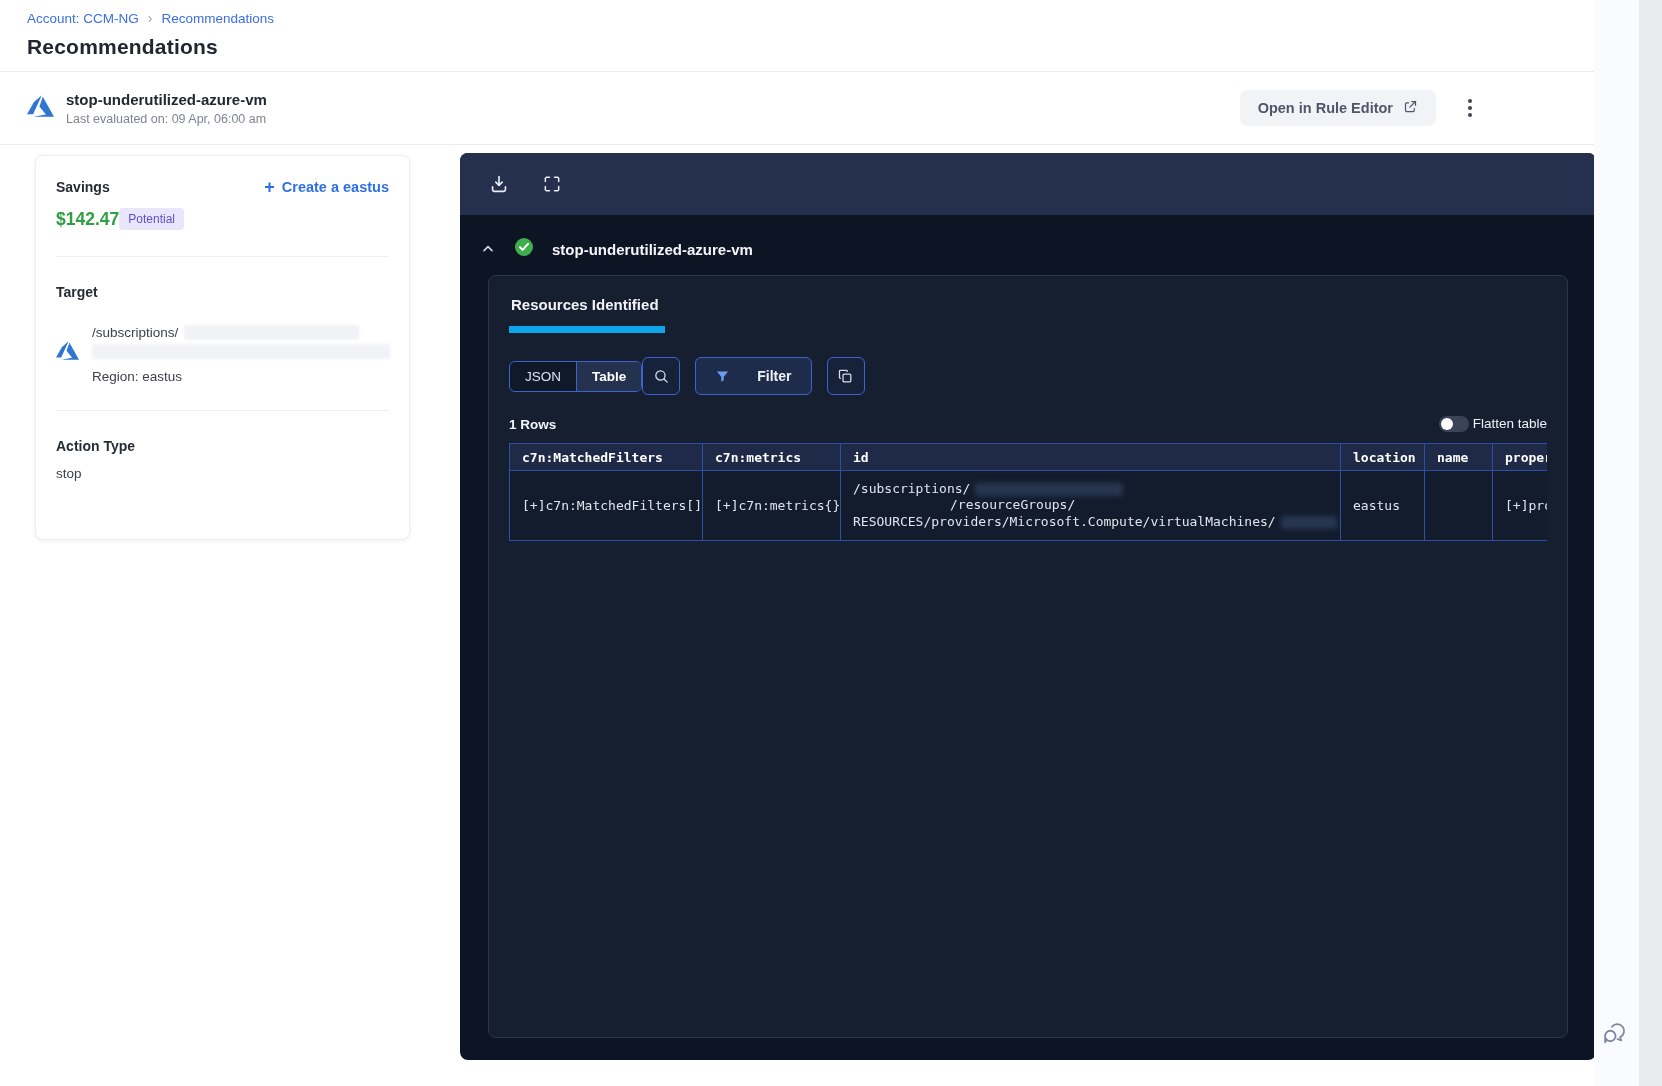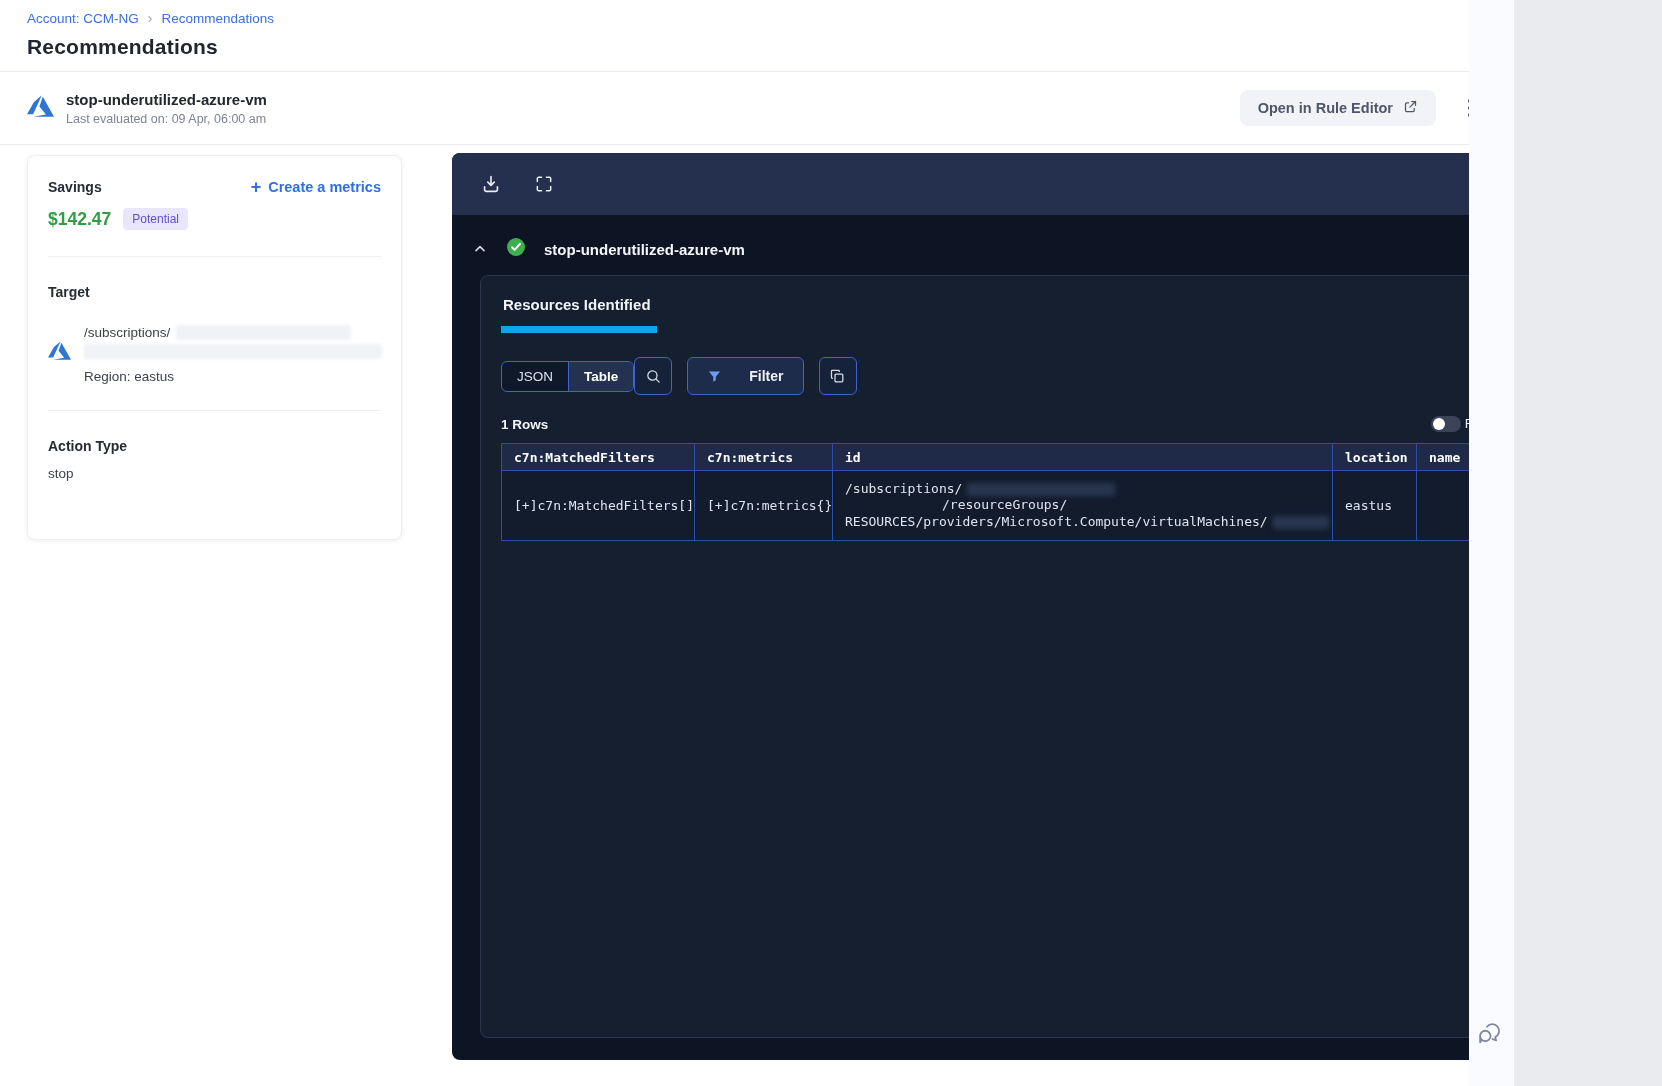--- a/index.html
+++ b/index.html
@@ -1,18 +1,18 @@
 <!DOCTYPE html>
 <html><head>
 <meta charset="utf-8">
 <style>
   * { margin:0; padding:0; box-sizing:border-box; }
   body { background:#e9ebef; }
   .page {
-    position:relative; width:1514px; height:1086px; background:#0f172a;
+    position:relative; width:1639px; height:1086px; background:#0f172a;
     font-family:"Liberation Sans", sans-serif; overflow:hidden;padding-left:24px;
   }
   .main-col { position:absolute; left:0; top:0; width:1617px; height:1086px; background:#fff; border-right:1px solid #e7e9f0; }
 
   
   .breadcrumb { display:flex; align-items:center; gap:9px; padding:10px 0 0 27px; font-size:13.5px; }
   .crumb-link { color:#3b6fe3; cursor:pointer; }
   .crumb-sep { color:#9aa1af; font-size:14px; }
   .page-title { margin:9px 0 12px 27px; font-size:21px; font-weight:700; color:#22262f; letter-spacing:.2px; }
 
@@ -21,31 +21,31 @@
     display:flex; align-items:center; padding:0 138px 0 27px; }
   .rec-id { display:flex; align-items:center; gap:12px; }
   .rec-id-text .rec-name { font-size:15px; font-weight:700; color:#23272f; }
   .rec-id-text .rec-sub { font-size:12.5px; color:#7d8494; margin-top:4px; }
   .header-right { margin-left:auto; display:flex; align-items:center; gap:26px; }
   .rule-editor-btn { display:flex; align-items:center; gap:10px; background:#f2f3f7; border:none; border-radius:8px;
     padding:9px 18px; font-family:inherit; font-size:14.5px; font-weight:600; color:#50566a; cursor:pointer; }
   .kebab { display:flex; flex-direction:column; gap:3px; padding:4px 6px; cursor:pointer; }
   .kebab i { width:4px; height:4px; border-radius:50%; background:#3f4554; }
 
-  .body-area { position:absolute; top:140px; left:0; width:1617px; height:946px; }
+  .body-area { position:absolute; top:140px; left:8px; width:1617px; height:946px; }
 
   
   .summary-card { position:absolute; left:27px; top:15px; width:375px; height:385px;
     background:#fff; border:1px solid #eceef3; border-radius:8px; box-shadow:0 1px 5px rgba(25,35,60,.07);
     padding:23px 20px; }
   .card-row1 { display:flex; justify-content:space-between; align-items:flex-start; }
   .section-label { font-size:14px; font-weight:700; color:#272b34; }
   .create-ticket { display:flex; align-items:center; gap:7px; color:#2f6fe5; font-weight:700; font-size:14.5px; cursor:pointer; }
   .plus-glyph { font-size:18px; font-weight:700; line-height:14px; }
-  .savings-line { margin-top:13px; display:flex; align-items:center; gap:12px; }
+  .savings-line { margin-top:13px; display:flex; align-items:center; }
   .savings-amount { font-size:17.5px; font-weight:700; color:#2f9e44; }
   .potential-badge { background:#e9e6fc; color:#6050c8; font-size:12px; font-weight:500; border-radius:4px; padding:4px 9px; }
   .card-divider { border:none; border-top:1px solid #edeff3; margin:26px 0 26px 0; }
   .target-row { margin-top:24px; display:flex; gap:13px; align-items:flex-start; }
   .target-info { flex:1; }
   .target-path { font-size:13.5px; color:#3c414d; display:flex; align-items:center; }
   .redact-light { display:inline-block; height:15px; background:#f1f2f6; border-radius:2px; filter:blur(1.5px); }
   .target-region { font-size:13.5px; color:#3c414d; margin-top:6px; }
   .action-value { margin-top:11px; font-size:13.5px; color:#3c414d; }
 
@@ -143,21 +143,21 @@
       </div>
     </div>
 
     <div class="body-area">
 
       <div class="summary-card">
         <div class="card-row1">
           <span class="section-label">Savings</span>
           <span class="create-ticket">
             <span class="plus-glyph">+</span>
-            <span>Create a metrics</span>
+            <span>Create a eastus</span>
           </span>
         </div>
         <div class="savings-line">
           <span class="savings-amount">$142.47</span>
           <span class="potential-badge">Potential</span>
         </div>
         <hr class="card-divider">
         <span class="section-label">Target</span>
         <div class="target-row">
           <span style="margin-top:16px;">

